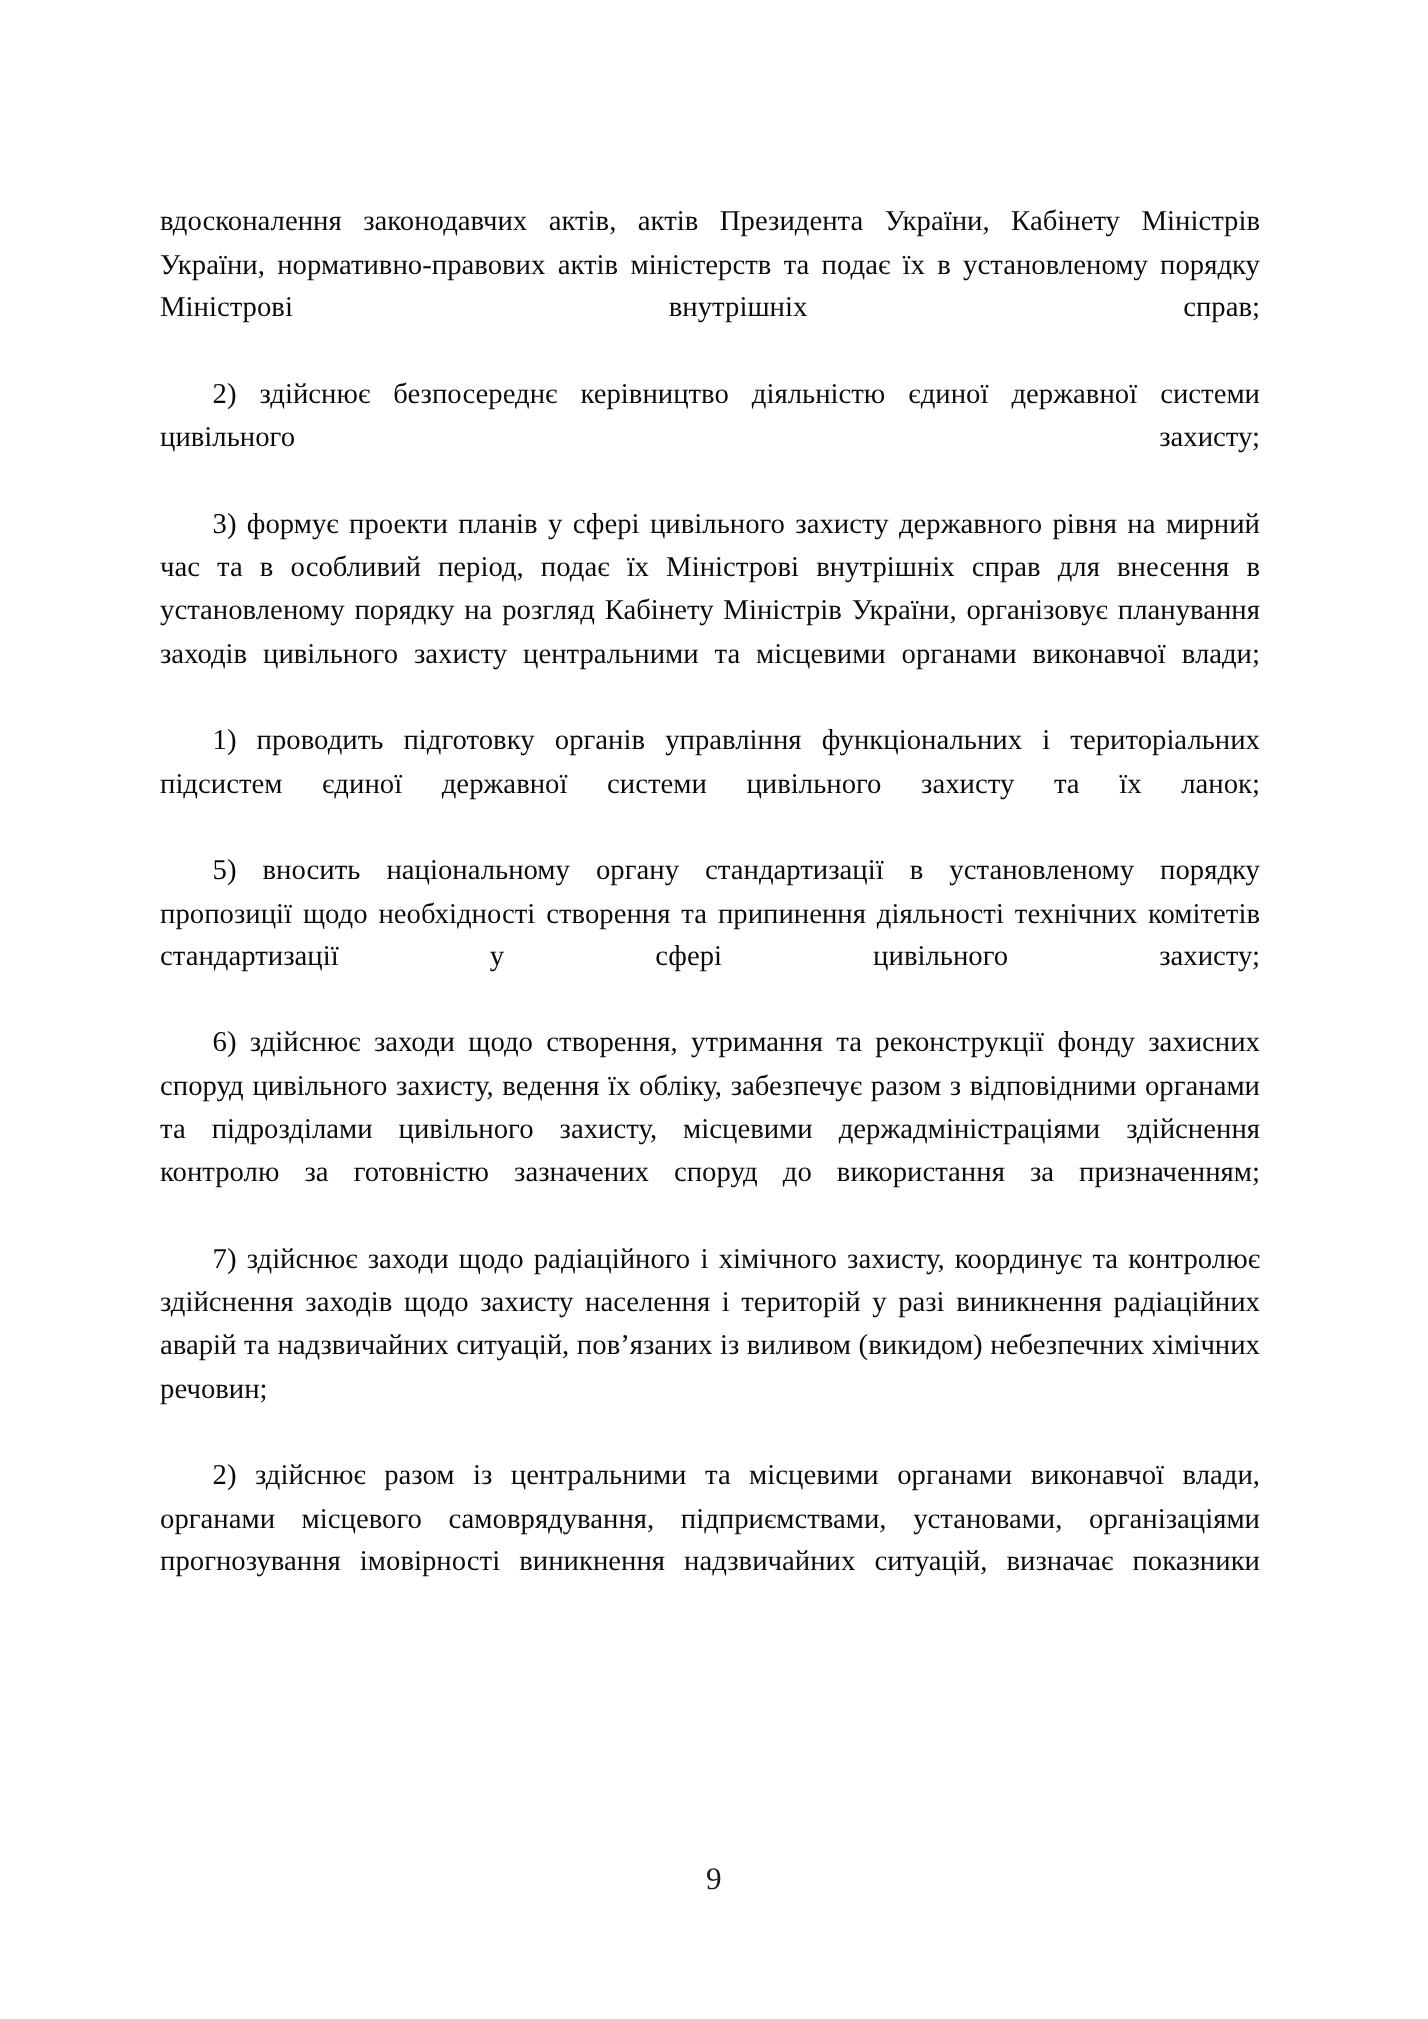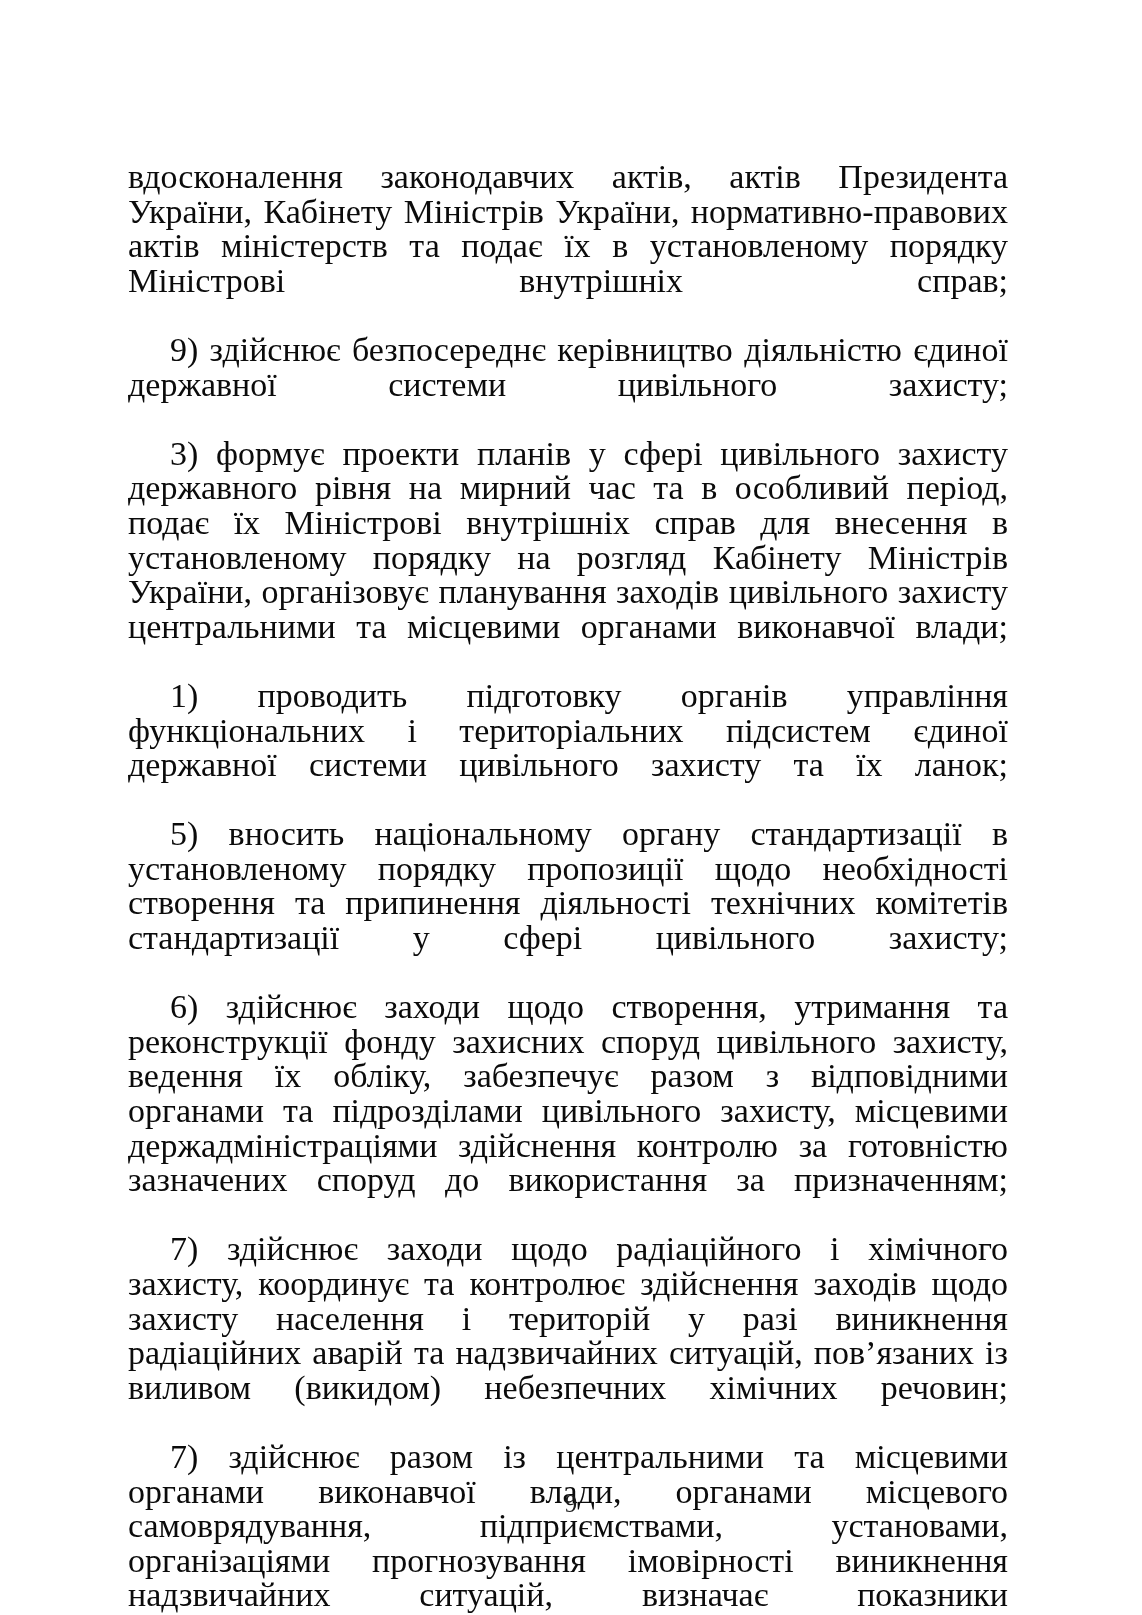--- a/index.html
+++ b/index.html
@@ -23,21 +23,21 @@
     left: 128px;
     top: 160px;
     width: 880px;
   }
 
   .para {
     margin: 0;
     text-align: justify;
     text-justify: inter-word;
     font-family: "Liberation Serif", "DejaVu Serif", serif;
-    font-size: 34px;
+    font-size: 23px;
     line-height: 34.6px;
     color: #0b0b0b;
     text-indent: 42px;
     hyphens: none;
     word-spacing: 0.01em;
   }
 
   .para.no-indent {
     text-indent: 0;
   }
@@ -62,32 +62,32 @@
 </style>
 </head>
 <body>
 
 <div class="page">
 
   <div class="text-block">
 
     <p class="para no-indent">вдосконалення законодавчих актів, актів Президента України, Кабінету Міністрів України, нормативно-правових актів міністерств та подає їх в установленому порядку Міністрові внутрішніх справ;</p>
 
-    <p class="para">9) здійснює безпосереднє керівництво діяльністю єдиної державної системи цивільного захисту;</p>
+    <p class="para">2) здійснює безпосереднє керівництво діяльністю єдиної державної системи цивільного захисту;</p>
 
     <p class="para">3) формує проекти планів у сфері цивільного захисту державного рівня на мирний час та в особливий період, подає їх Міністрові внутрішніх справ для внесення в установленому порядку на розгляд Кабінету Міністрів України, організовує планування заходів цивільного захисту центральними та місцевими органами виконавчої влади;</p>
 
     <p class="para">1) проводить підготовку органів управління функціональних і територіальних підсистем єдиної державної системи цивільного захисту та їх ланок;</p>
 
     <p class="para">5) вносить національному органу стандартизації в установленому порядку пропозиції щодо необхідності створення та припинення діяльності технічних комітетів стандартизації у сфері цивільного захисту;</p>
 
     <p class="para">6) здійснює заходи щодо створення, утримання та реконструкції фонду захисних споруд цивільного захисту, ведення їх обліку, забезпечує разом з відповідними органами та підрозділами цивільного захисту, місцевими держадміністраціями здійснення контролю за готовністю зазначених споруд до використання за призначенням;</p>
 
 
     <p class="para">7) здійснює заходи щодо радіаційного і хімічного захисту, координує та контролює здійснення заходів щодо захисту населення і територій у разі виникнення радіаційних аварій та надзвичайних ситуацій, пов’язаних із виливом (викидом) небезпечних хімічних речовин;</p>
 
-    <p class="para">7) здійснює разом із центральними та місцевими органами виконавчої влади, органами місцевого самоврядування, підприємствами, установами, організаціями прогнозування імовірності виникнення надзвичайних ситуацій, визначає показники</p>
+    <p class="para">2) здійснює разом із центральними та місцевими органами виконавчої влади, органами місцевого самоврядування, підприємствами, установами, організаціями прогнозування імовірності виникнення надзвичайних ситуацій, визначає показники</p>
 
   </div>
 
   <div class="page-number">9</div>
 
 </div>
 
 </body></html>

